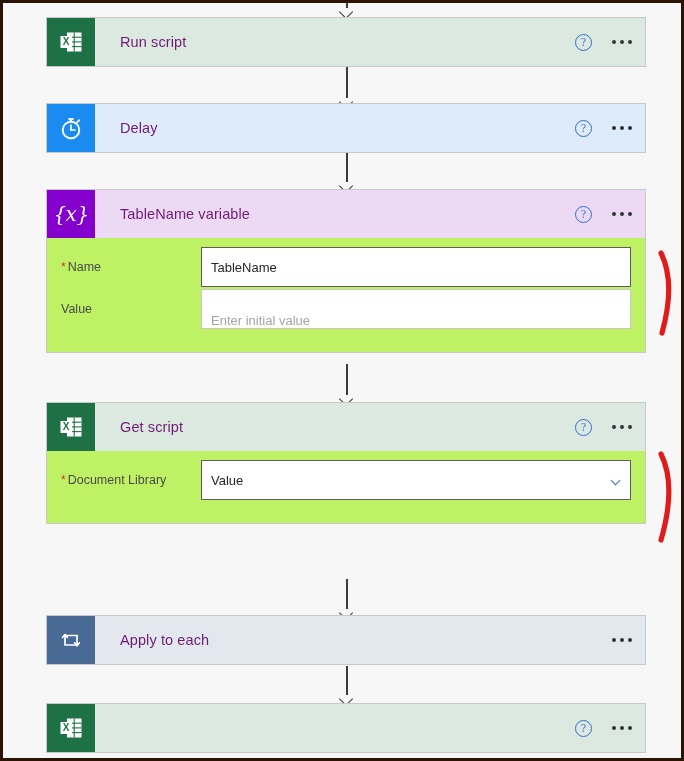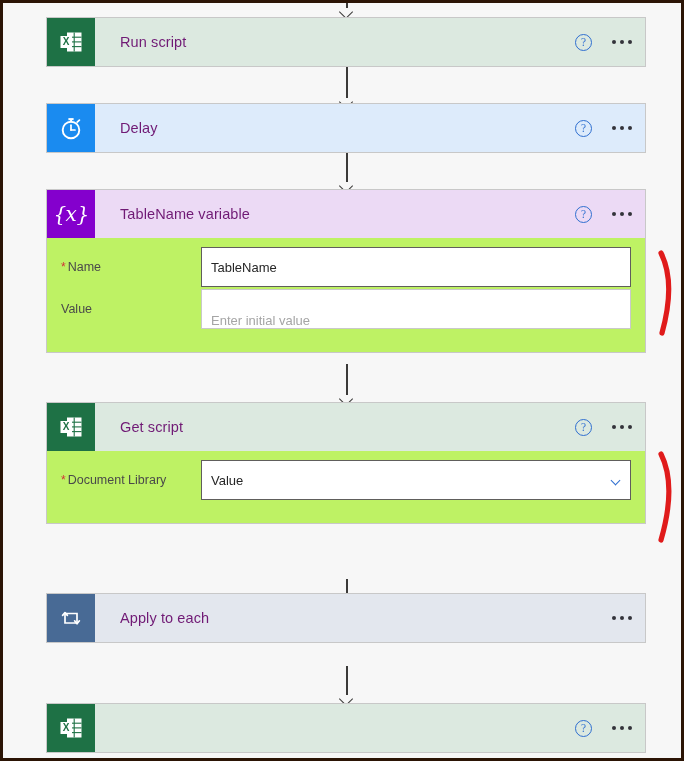--- a/index.html
+++ b/index.html
@@ -369,21 +369,21 @@
           <div class="field-input">
             <span>Value</span>
             <span class="chev"></span>
           </div>
         </div>
 
 
       </div>
     </div>
 
-    <div class="card" style="top:590px;">
+    <div class="card" style="top:612px;">
       <div class="card-header hdr-loop">
         <div class="card-icon tile-loop">
           <svg width="26" height="26" viewBox="0 0 26 26">
             <path d="M7 8.5 L19 8.5 L19 18 M19 18 L7 18 L7 8.5" fill="none" stroke="#ffffff" stroke-width="1.7" stroke-linejoin="miter"></path>
             <path d="M4.6 10.4 L7 7.6 L9.4 10.4" fill="none" stroke="#ffffff" stroke-width="1.7" stroke-linecap="round" stroke-linejoin="round"></path>
             <path d="M16.6 15.8 L19 18.8 L21.4 15.8" fill="none" stroke="#ffffff" stroke-width="1.7" stroke-linecap="round" stroke-linejoin="round"></path>
           </svg>
         </div>
         <div class="card-title">Apply to each</div>
         <div class="header-actions">

